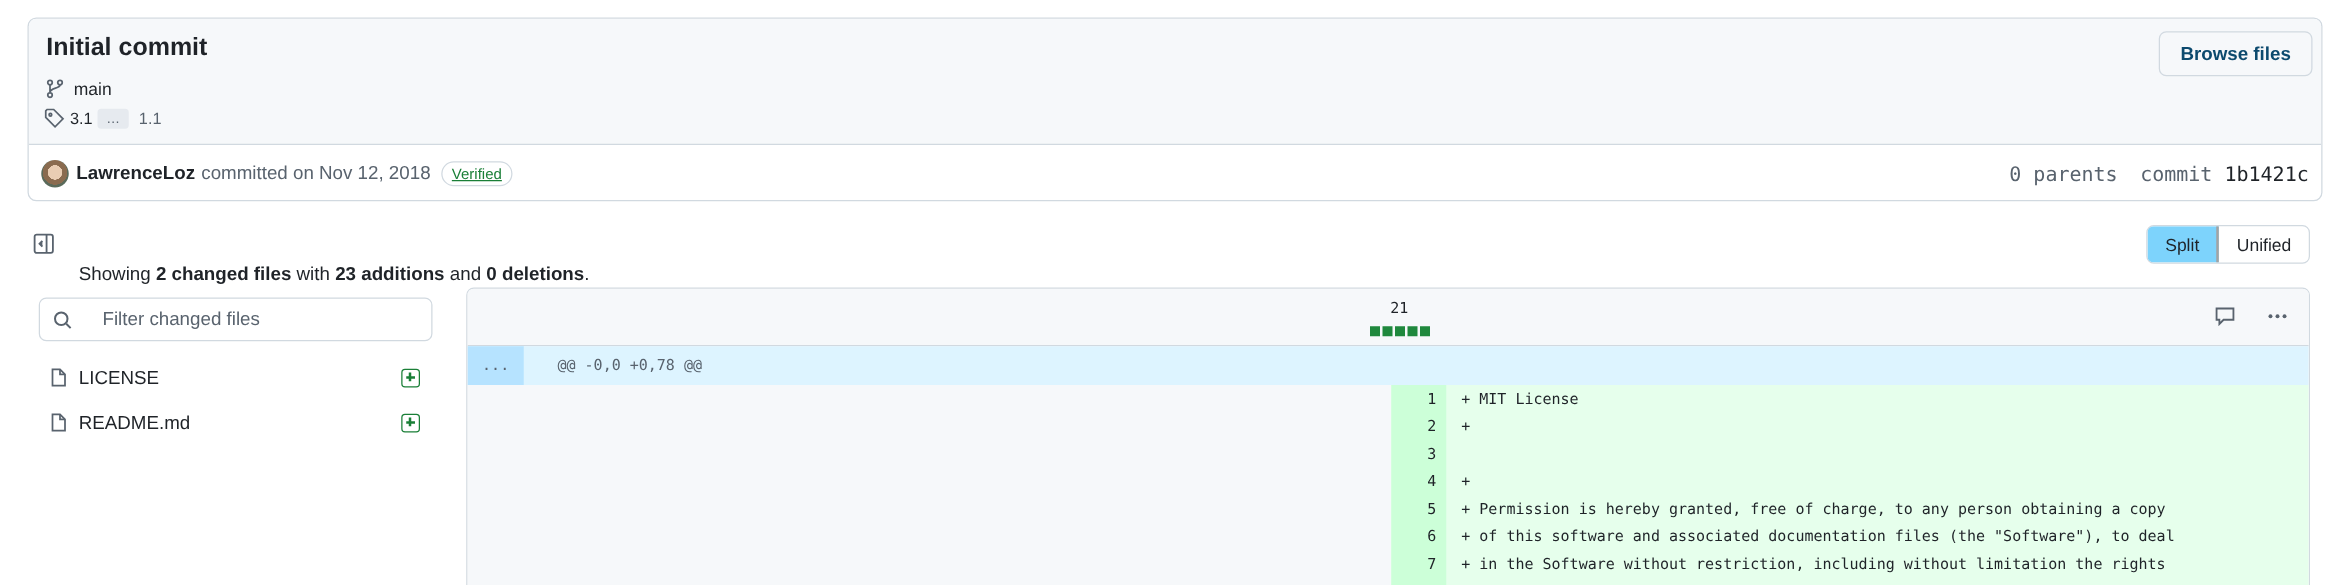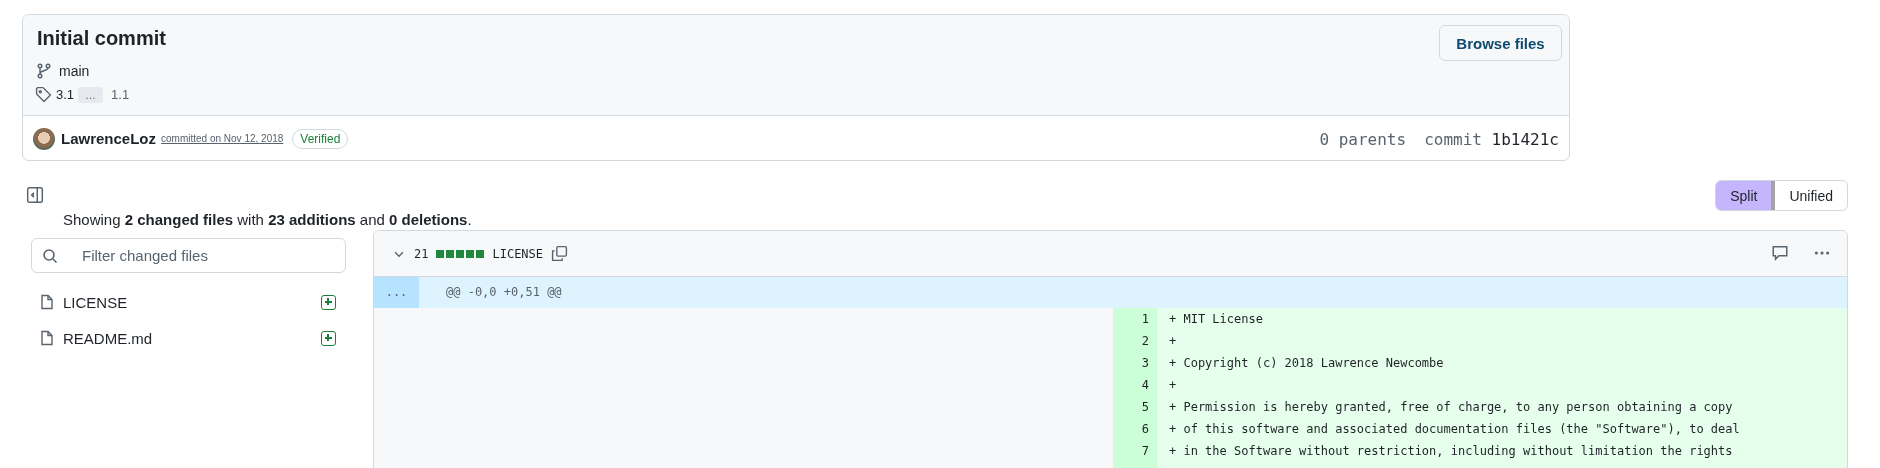--- a/index.html
+++ b/index.html
@@ -1,64 +1,64 @@
 <!DOCTYPE html>
 <html><head>
 <meta charset="utf-8">
 <style>
   * { box-sizing: border-box; margin: 0; padding: 0; }
   html, body { width: 1880px; height: 468px; overflow: hidden; background: #ffffff; }
   body { font-family: "Liberation Sans", "DejaVu Sans", sans-serif; color: #1f2328; position: relative; }
   .mono { font-family: "DejaVu Sans Mono", "Liberation Mono", monospace; }
 
   
-  .commit-card { position: absolute; left: 22px; top: 14px; width: 1548px; height: 147px;
+  .commit-card { position: absolute; left: 22px; top: 14px; width: 1836px; height: 147px;
     border: 1px solid #d1d9e0; border-radius: 7px; overflow: hidden; }
   .commit-top { position: absolute; left: 0; top: 0; right: 0; height: 101px; background: #f6f8fa;
     border-bottom: 1px solid #d1d9e0; }
   .commit-title { position: absolute; left: 14px; top: 12px; font-size: 20px; font-weight: 600; color: #1f2328; }
   .branch-row { position: absolute; left: 14px; top: 48px; display: flex; align-items: center; gap: 8px; font-size: 14px; }
   .tags-row { position: absolute; left: 12px; top: 71px; display: flex; align-items: center; gap: 4px; font-size: 13px; }
   .tag-strong { color: #1f2328; }
   .tag-ellipsis { background: #e6eaef; color: #59636e; padding: 0 7px; border-radius: 3px; font-size: 11px; line-height: 16px; height: 16px; }
   .tag-muted { color: #59636e; margin-left: 4px; }
   .browse-btn { position: absolute; right: 7px; top: 10px; width: 123px; height: 36px; border: 1px solid #d1d9e0;
     border-radius: 6px; background: #f6f8fa; color: #0c4a6e; font-size: 15px; font-weight: 600;
     display: flex; align-items: center; justify-content: center; cursor: pointer; }
   .commit-bottom { position: absolute; left: 0; right: 0; top: 101px; height: 45px; display: flex; align-items: center; padding: 0 10px; }
   .avatar { width: 22px; height: 22px; border-radius: 50%; background: radial-gradient(circle at 50% 45%, #e9cdb3 0 35%, #8a6b4f 36% 60%, #5a6a5a 61%); margin-right: 6px; flex: none; }
   .author { font-size: 15px; font-weight: 600; color: #1f2328; }
-  .committed { font-size: 10px; color: #59636e; margin-left: 5px; text-decoration: underline; }
+  .committed { font-size: 15px; color: #59636e; margin-left: 5px; }
   .verified { margin-left: 9px; border: 1px solid #d1d9e0; border-radius: 12px; color: #1a7f37; font-size: 12px;
-    padding: 0 7px; height: 20px; line-height: 18px; font-weight: 500; }
+    padding: 0 7px; height: 20px; line-height: 18px; font-weight: 500; text-decoration: underline; }
   .commit-meta { position: absolute; right: 10px; top: 14px; font-size: 16px; color: #59636e; display: flex; gap: 18px; }
   .commit-meta .sha { color: #1f2328; }
 
   
   .sidebar-toggle { position: absolute; left: 26px; top: 186px; width: 18px; height: 18px; cursor: pointer; }
   .stats { position: absolute; left: 63px; top: 187px; font-size: 15px; color: #1f2328; margin-top: 24px; }
   .stats b { font-weight: 600; }
   .view-toggle { position: absolute; right: 32px; top: 180px; height: 31px; display: flex; border: 1px solid #d1d9e0; border-radius: 6px; overflow: hidden; }
   .view-toggle div { padding: 0 14px; font-size: 14px; font-weight: 500; display: flex; align-items: center; cursor: pointer; }
-  .view-toggle .active { background: #c4b5fd; border-right: 4px solid #a3a3a3; }
+  .view-toggle .active { background: #7dd3fc; border-right: 2px solid #a3a3a3; }
 
   
   .filter { position: absolute; left: 31px; top: 238px; width: 315px; height: 35px; border: 1px solid #d1d9e0; border-radius: 6px;
     display: flex; align-items: center; padding-left: 10px; gap: 24px; }
   .filter input { border: none; outline: none; font-family: "Liberation Sans", "DejaVu Sans", sans-serif; font-size: 15px; color: #1f2328; width: 260px; background: transparent; }
   .filter input::placeholder { color: #59636e; }
   .file-item { position: absolute; left: 40px; width: 300px; height: 24px; display: flex; align-items: center; gap: 9px; font-size: 15px; cursor: pointer; }
   .file-item .name { flex: 1; color: #1f2328; }
   .add-badge { width: 15px; height: 15px; border: 1.5px solid #1a7f37; border-radius: 3px; position: relative; margin-right: 4px; }
   .add-badge::before { content: ""; position: absolute; left: 2.5px; top: 5.5px; width: 7px; height: 1.5px; background: #1a7f37; }
   .add-badge::after { content: ""; position: absolute; left: 5.3px; top: 2.5px; width: 1.5px; height: 7px; background: #1a7f37; }
 
   
   .diff-card { position: absolute; left: 373px; top: 230px; width: 1475px; height: 260px; border: 1px solid #d1d9e0; border-radius: 6px 6px 0 0; overflow: hidden; }
-  .diff-header { height: 46px; background: #f6f8fa; border-bottom: 1px solid #d1d9e0; display: flex; align-items: center; padding-left: 18px; gap: 8px; position: relative; }
+  .diff-header { height: 46px; background: #f6f8fa; border-bottom: 1px solid #d1d9e0; display: flex; align-items: center; padding-left: 18px; gap: 8px; position: relative; flex-direction: column; }
   .diff-header .count { font-size: 12px; color: #1f2328; }
   .bars { display: flex; gap: 2px; }
   .bars span { width: 8px; height: 8px; background: #1f883d; display: block; }
   .diff-header .fname { font-size: 12px; color: #1f2328; }
   .hdr-actions { position: absolute; right: 16px; top: 13px; display: flex; gap: 24px; align-items: center; }
   .hunk { position: absolute; left: 0; right: 0; top: 46px; height: 31px; background: #ddf4ff; }
   .hunk .gut { position: absolute; left: 0; top: 0; width: 45px; height: 31px; background: #b6e3ff; color: #59636e; font-size: 12px; text-align: center; line-height: 31px; cursor: pointer; }
   .hunk .txt { position: absolute; left: 72px; top: 0; line-height: 31px; font-size: 12px; color: #59636e; }
   .left-empty { position: absolute; left: 0; top: 77px; width: 739px; bottom: 0; background: #f6f8fa; }
   .right-side { position: absolute; left: 739px; top: 77px; right: 0; bottom: 0; background: #e6ffec; }
@@ -174,36 +174,35 @@
       </svg>
       <svg width="18" height="18" viewBox="0 0 16 16" fill="#59636e" style="cursor:pointer">
         <circle cx="3" cy="8" r="1.4"></circle>
           <circle cx="8" cy="8" r="1.4"></circle>
           <circle cx="13" cy="8" r="1.4"></circle>
       </svg>
     </div>
   </div>
   <div class="hunk">
     <div class="gut mono">...</div>
-    <div class="txt mono">@@ -0,0 +0,51 @@</div>
+    <div class="txt mono">@@ -0,0 +0,78 @@</div>
   </div>
   <div class="left-empty"></div>
   <div class="right-side mono">
     <div class="gutter-bg"></div>
     <div class="line" style="top:0px">
       <span class="ln">1</span>
       <span class="code">+ MIT License</span>
     </div>
     <div class="line" style="top:22px">
       <span class="ln">2</span>
       <span class="code">+</span>
     </div>
     <div class="line" style="top:44px">
       <span class="ln">3</span>
-      <span class="code">+ Copyright (c) 2018 Lawrence Newcombe</span>
     </div>
     <div class="line" style="top:66px">
       <span class="ln">4</span>
       <span class="code">+</span>
     </div>
     <div class="line" style="top:88px">
       <span class="ln">5</span>
       <span class="code">+ Permission is hereby granted, free of charge, to any person obtaining a copy</span>
     </div>
     <div class="line" style="top:110px">

